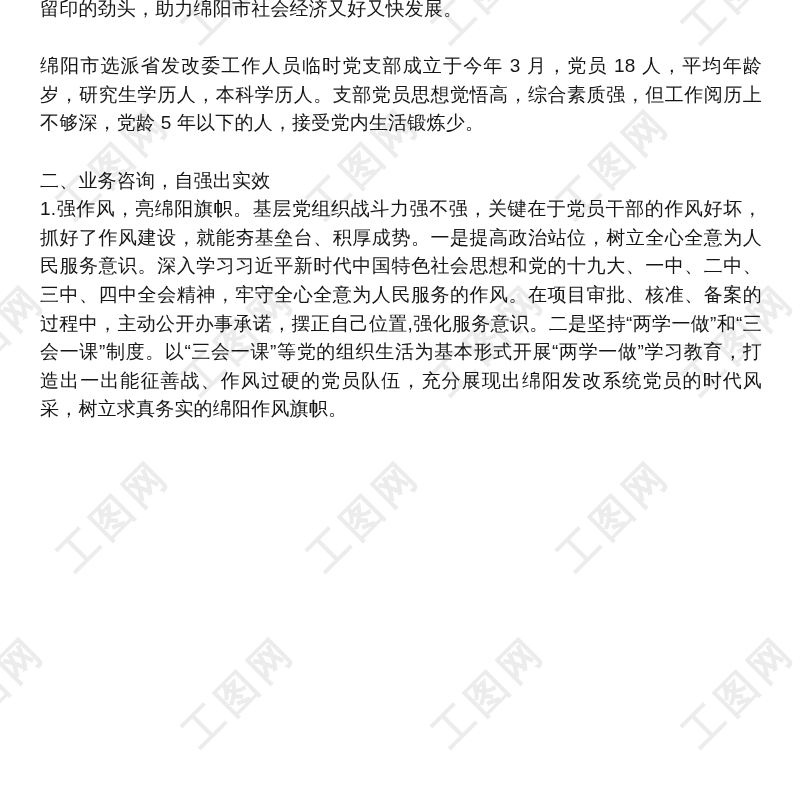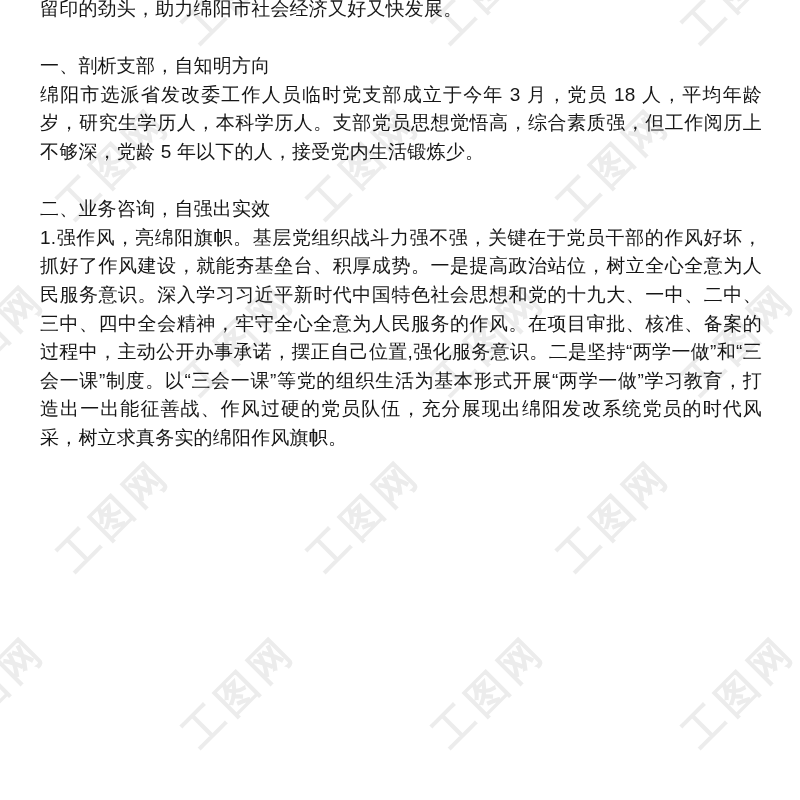--- a/index.html
+++ b/index.html
@@ -84,19 +84,18 @@
       <div class="watermark-tile" style="left: 420px; top: 664px; color: rgb(236, 236, 236);">工图网</div>
       <div class="watermark-tile" style="left: 670px; top: 664px; color: rgb(236, 236, 236);">工图网</div>
       <div class="watermark-tile" style="left: 45px; top: 840px; color: rgb(236, 236, 236);">工图网</div>
       <div class="watermark-tile" style="left: 295px; top: 840px; color: rgb(236, 236, 236);">工图网</div>
       <div class="watermark-tile" style="left: 545px; top: 840px; color: rgb(236, 236, 236);">工图网</div>
       <div class="watermark-tile" style="left: 795px; top: 840px; color: rgb(236, 236, 236);">工图网</div>
     </div>
   <div class="doc" id="doc-body">
       <p class="body">留印的劲头，助力绵阳市社会经济又好又快发展。</p>
       <p class="blank"></p>
-      <p class="heading">一、剖析支部，自知明方向</p>
       <p class="body">绵阳市选派省发改委工作人员临时党支部成立于今年 3 月，党员 18 人，平均年龄岁，研究生学历人，本科学历人。支部党员思想觉悟高，综合素质强，但工作阅历上不够深，党龄 5 年以下的人，接受党内生活锻炼少。</p>
       <p class="blank"></p>
       <p class="heading">二、业务咨询，自强出实效</p>
       <p class="body">1.强作风，亮绵阳旗帜。基层党组织战斗力强不强，关键在于党员干部的作风好坏，抓好了作风建设，就能夯基垒台、积厚成势。一是提高政治站位，树立全心全意为人民服务意识。深入学习习近平新时代中国特色社会思想和党的十九大、一中、二中、三中、四中全会精神，牢守全心全意为人民服务的作风。在项目审批、核准、备案的过程中，主动公开办事承诺，摆正自己位置,强化服务意识。二是坚持“两学一做”和“三会一课”制度。以“三会一课”等党的组织生活为基本形式开展“两学一做”学习教育，打造出一出能征善战、作风过硬的党员队伍，充分展现出绵阳发改系统党员的时代风采，树立求真务实的绵阳作风旗帜。</p>
     </div>
 </div>
 
 </body></html>

